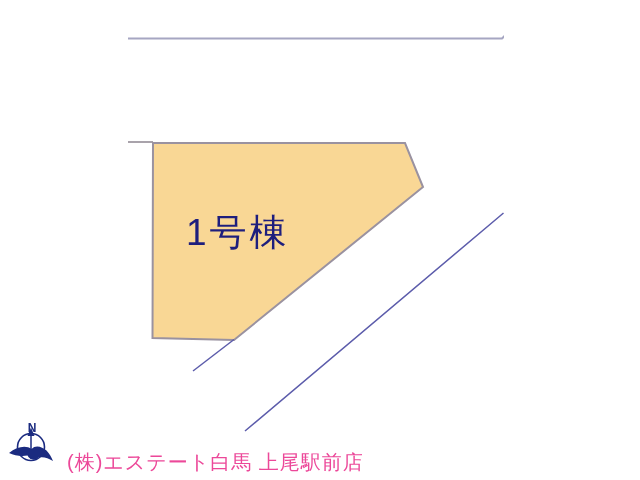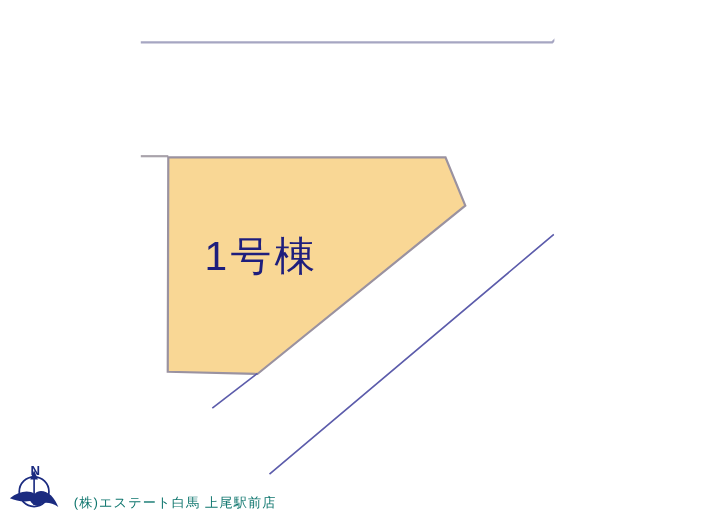--- a/index.html
+++ b/index.html
@@ -37,23 +37,23 @@
     width: 14px;
     text-align: center;
     font-size: 12px;
     font-weight: bold;
     color: #1b2b80;
   }
   .footer-text {
     position: absolute;
     left: 67px;
     top: 449px;
-    font-size: 12px;
+    font-size: 20px;
     letter-spacing: 1px;
-    color: #0f766e;
+    color: #ec4899;
     white-space: nowrap;
   }
 </style>
 </head>
 <body>
 
 <div class="canvas">
 
   <svg width="640" height="480" viewBox="0 0 640 480">
 

